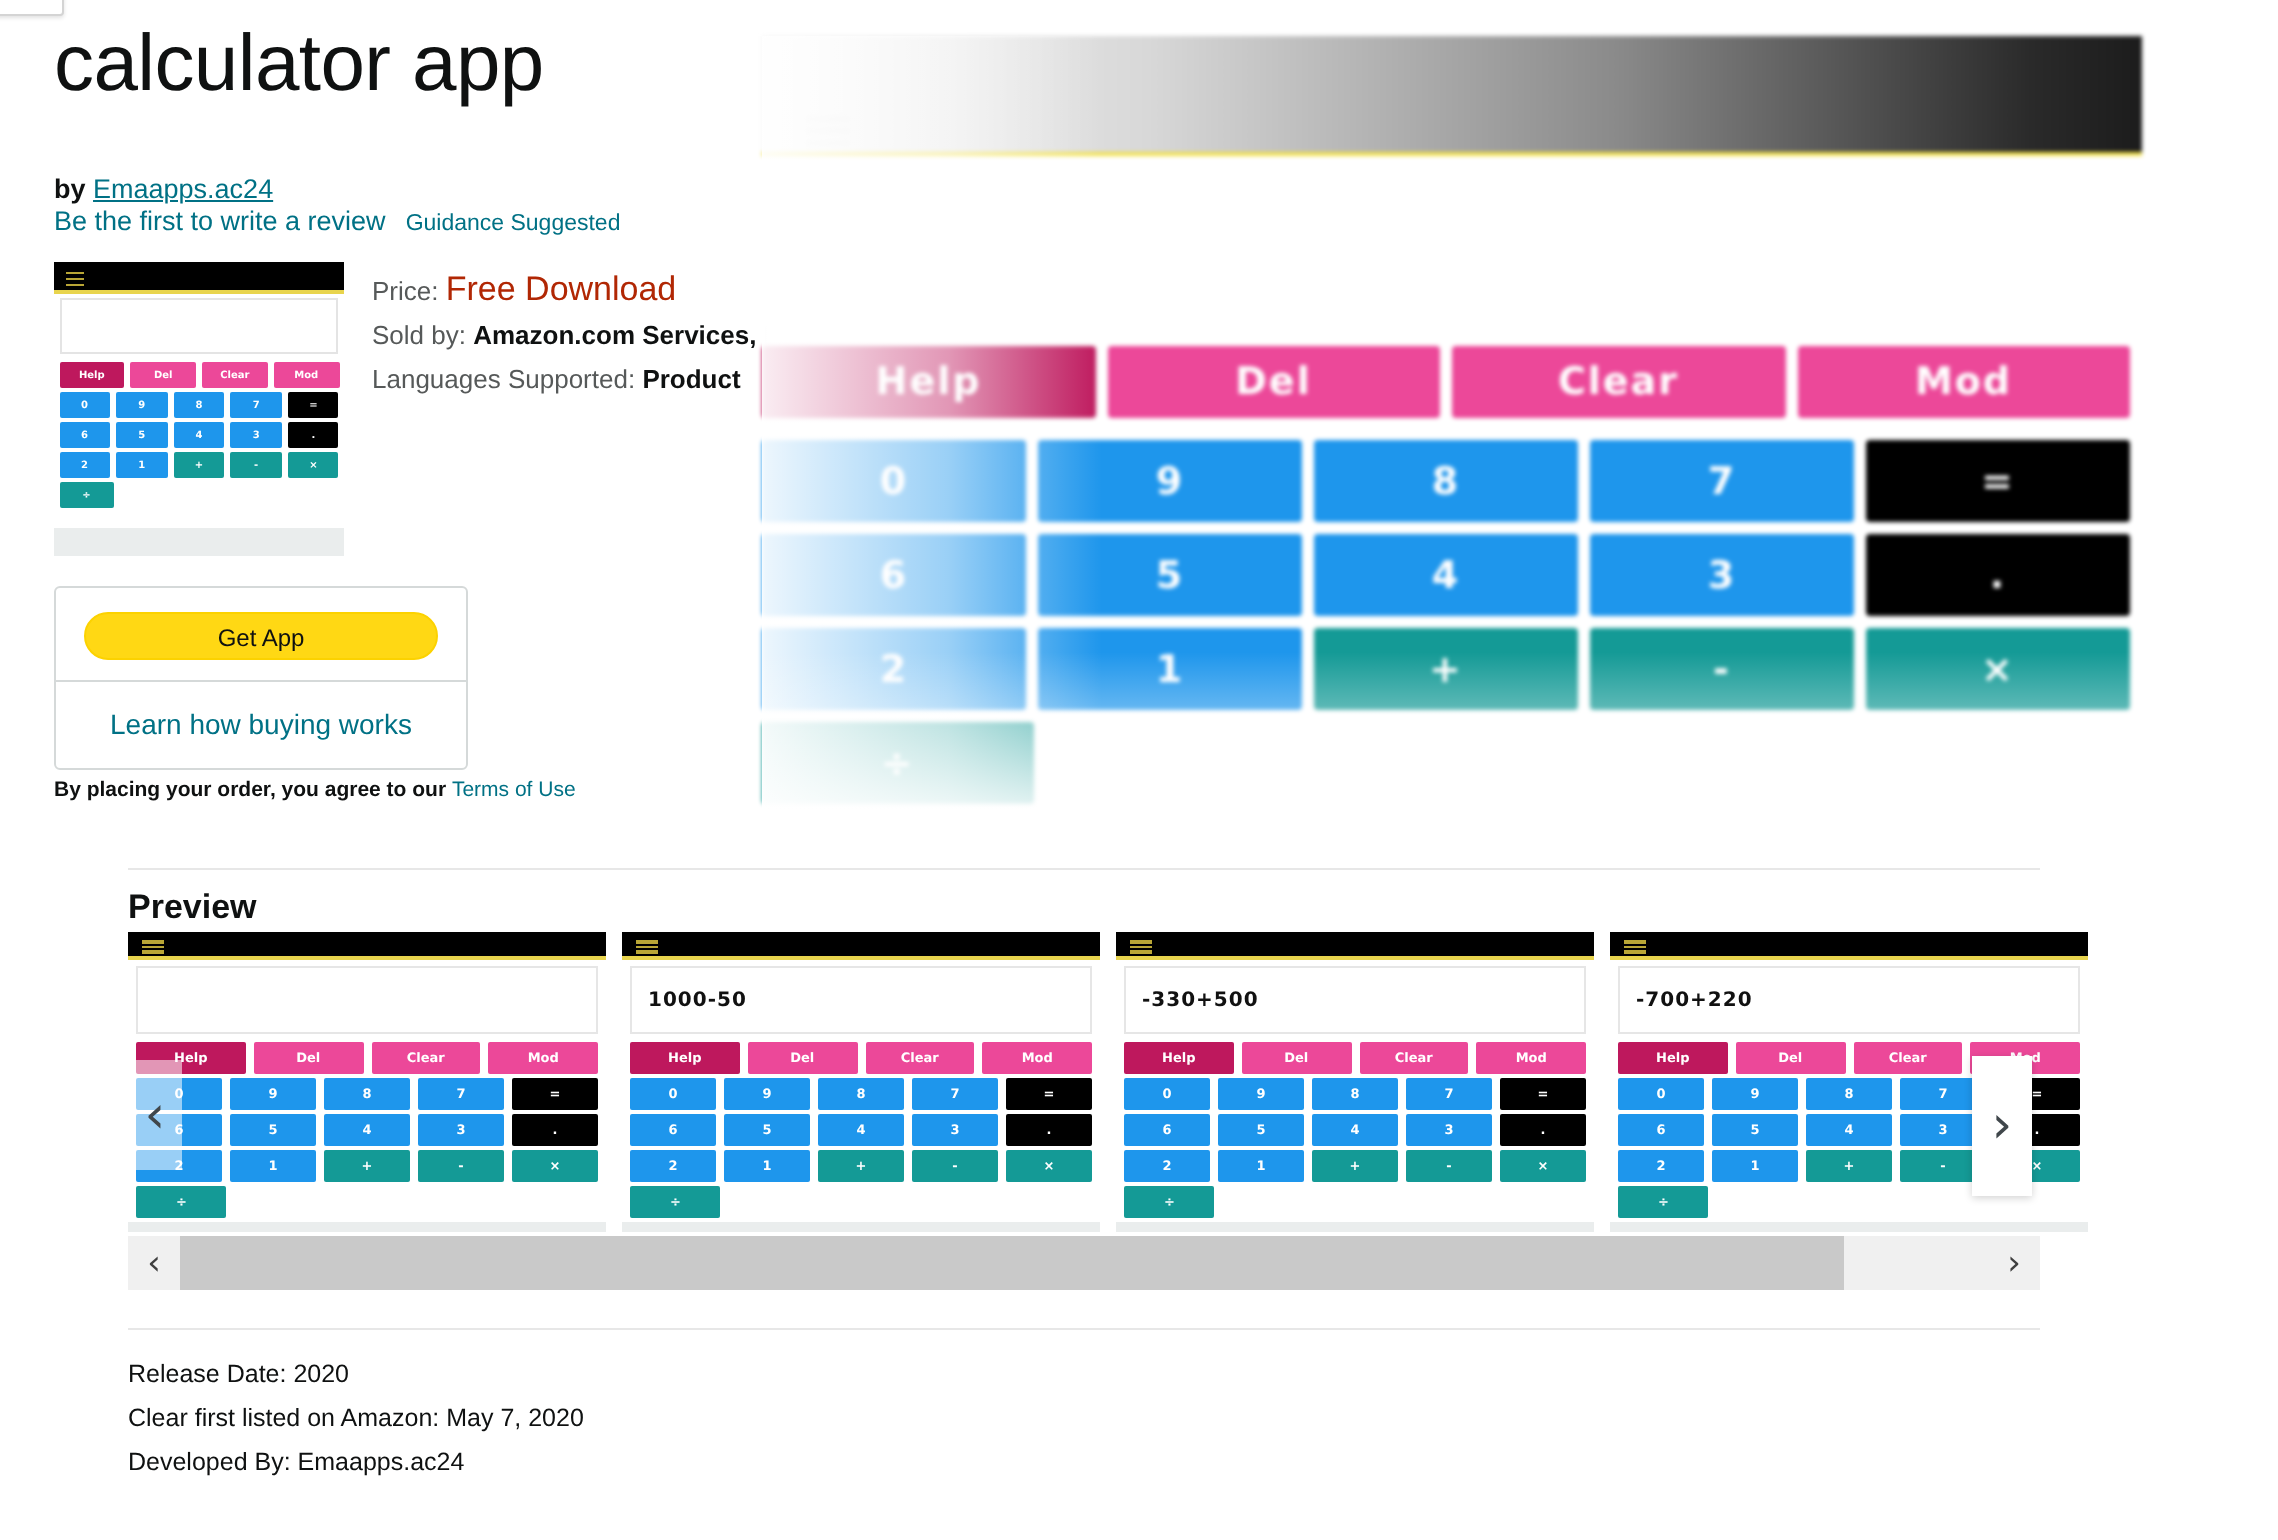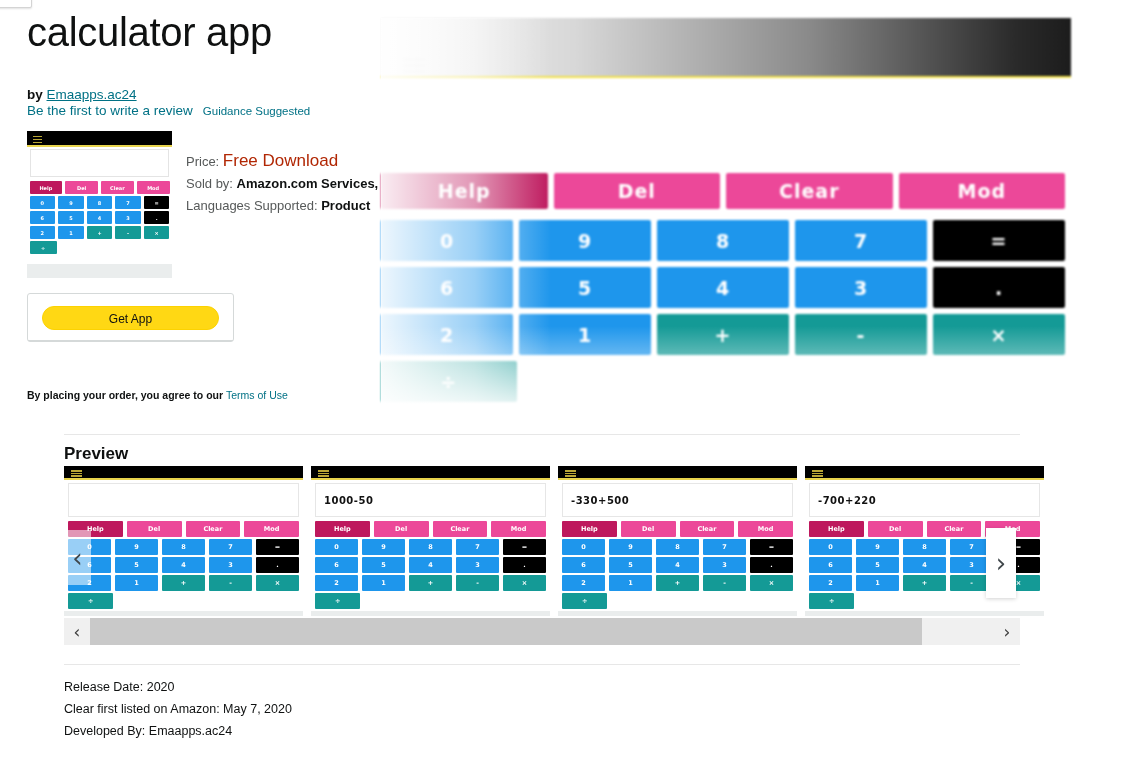--- a/index.html
+++ b/index.html
@@ -70,21 +70,21 @@
   .thumb-wrap .topbar { height: 16px; }
   .thumb-wrap .burger { left: 6px; top: 5px; width: 9px; height: 7px; }
   .thumb-wrap .burger i { height: 1.4px; }
   .thumb-wrap .display { height: 28px; padding: 0 7px; font-size: 8px; margin: 2px 3px; border: 1px solid #e4e4e4; }
   .thumb-wrap .pad { padding: 2px 1px 0 1px; }
   .thumb-wrap .row { height: 13px; margin-bottom: 2px; }
   .thumb-wrap .key { font-size: 5px; margin: 0 1.5px; border-radius: 1px; }
   .thumb-wrap .foot { height: 14px; }
 
   
-  .price-block { position: absolute; left: 186px; top: 134px; font-size: 13px; line-height: 22px; margin-top: 16px; }
+  .price-block { position: absolute; left: 186px; top: 134px; font-size: 13px; line-height: 22px; }
   .price-block .lab { color: #565959; }
   .price-block .free { color: #B12704; font-size: 17px; font-weight: 400; }
   .price-block .val { font-weight: 700; }
 
   .buybox {
     position: absolute; left: 27px; top: 293px;
     width: 207px; border: 1px solid #D5D9D9; border-radius: 3px;
     background: #fff;
   }
   .buybox .pad1 { padding: 12px 14px 10px 14px; }
@@ -259,20 +259,21 @@
       <span class="lab">Languages Supported:</span>
       <span class="val">Product</span>
     </div>
   </div>
 
   <div class="buybox">
     <div class="pad1">
       <button class="get-app">Get App</button>
     </div>
     <div class="sep"></div>
+    <a class="learn" href="#">Learn how buying works</a>
   </div>
 
   <div class="terms-note">
     <span>By placing your order, you agree to our </span><a href="#">Terms of Use</a>
   </div>
 
   <div class="hero">
     <div class="calc">
       <div class="topbar">
         <span class="burger">

